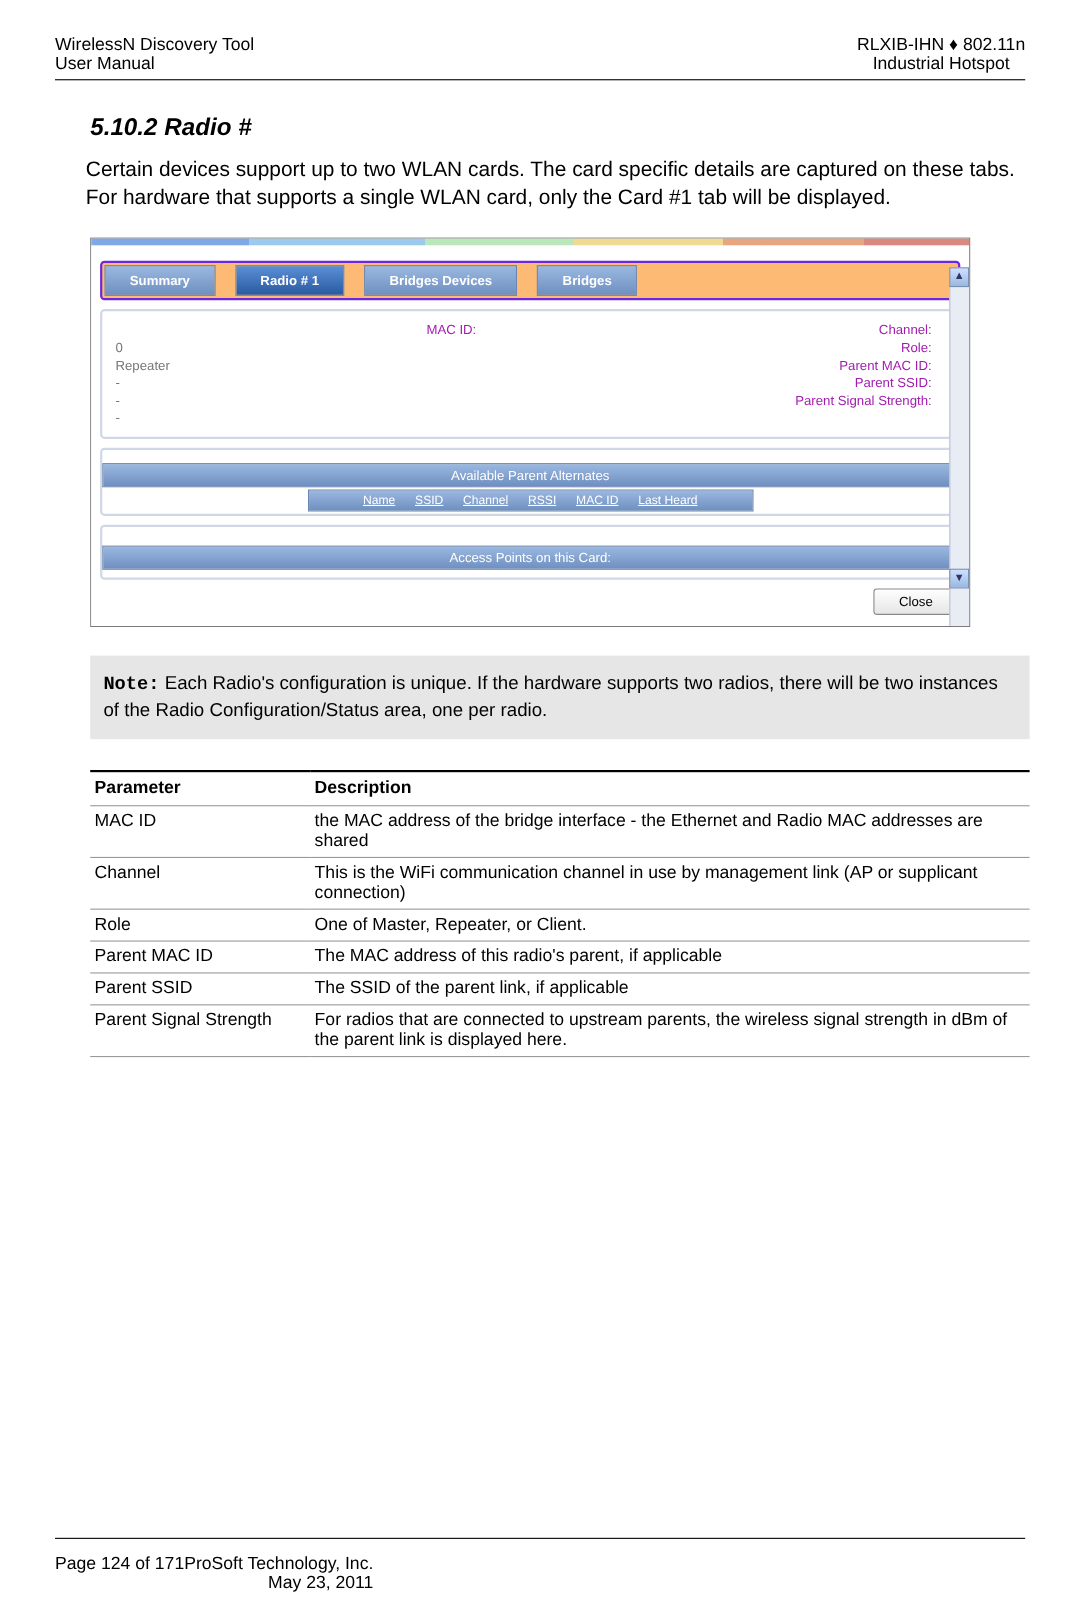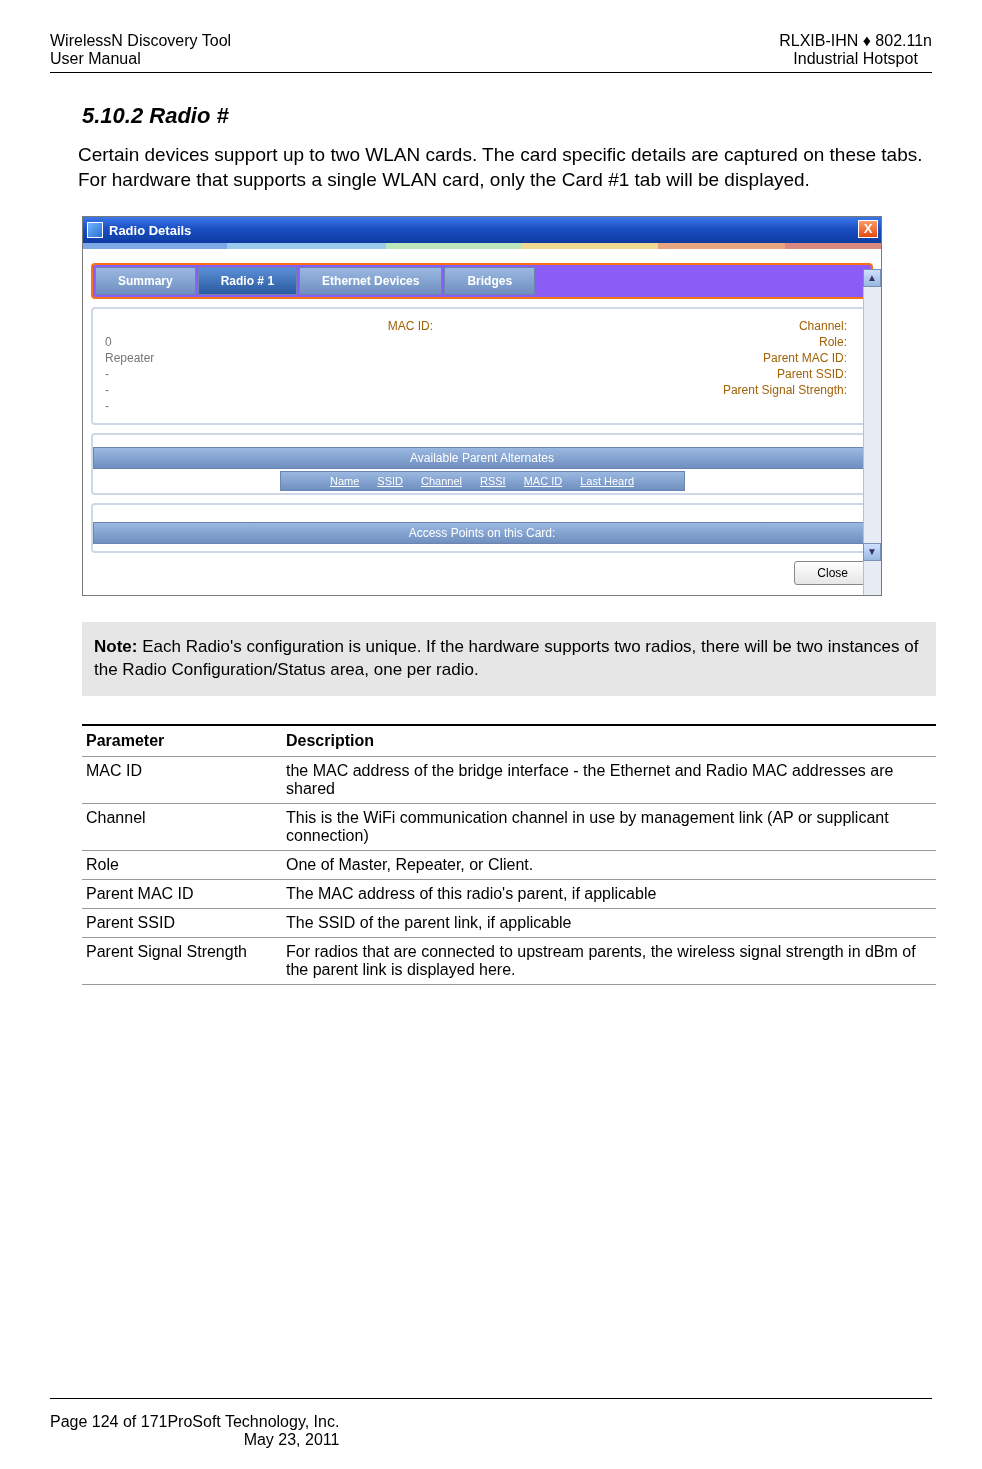--- a/index.html
+++ b/index.html
@@ -78,25 +78,25 @@
     position: relative;
   }
   .grad-strip {
     height: 6px;
     background: linear-gradient(to right, #2a6fd6 0%, #2a6fd6 18%, #5aa7e0 18%, #5aa7e0 38%, #8fd68f 38%, #8fd68f 55%, #e6c24a 55%, #e6c24a 72%, #d66a2a 72%, #d66a2a 88%, #c03a2a 88%);
     opacity: 0.6;
   }
   .tabs-row {
     margin: 14px 8px 4px 8px;
     display: flex;
-    gap: 2px;
-    border: 2px solid #f97316;
+    gap: 18px;
+    border: 2px solid #6d28d9;
     padding: 2px;
     border-radius: 4px;
-    background: #8b5cf6;
+    background: #fdba74;
   }
   .tab {
     flex: none;
     padding: 6px 22px;
     background: linear-gradient(to bottom,#9ab8e0,#6f8fc0);
     color: #fff;
     font-weight: bold;
     font-size: 12px;
     border: 1px solid #6a86b0;
   }
@@ -109,21 +109,21 @@
     border-radius: 4px;
     padding: 10px 12px 10px 12px;
   }
   .kv-block {
     display: grid;
     grid-template-columns: 340px auto;
     row-gap: 2px;
     font-size: 12px;
     color: #555;
   }
-  .kv-block .k { text-align: right; padding-right: 12px; color: #a16207; }
+  .kv-block .k { text-align: right; padding-right: 12px; color: #a21caf; }
   .kv-block .v { color: #777; }
   .section-bar {
     margin-top: 10px;
     background: linear-gradient(to bottom,#9ab8e0,#6f8fc0);
     color: #fff;
     text-align: center;
     padding: 3px 0;
     font-size: 12px;
     border: 1px solid #6a86b0;
   }
@@ -174,21 +174,21 @@
 
   .note-box {
     background: #e6e6e6;
     padding: 14px 12px;
     margin: 26px 0 0 32px;
     width: 854px;
     font-size: 17px;
     line-height: 1.35;
     font-family: Arial, sans-serif;
   }
-  .note-box .note-label { font-weight: bold; }
+  .note-box .note-label { font-weight: bold; font-family: Liberation Mono, monospace; }
 
   table.param-table {
     margin: 28px 0 0 32px;
     width: 854px;
     border-collapse: collapse;
     font-size: 16px;
   }
   table.param-table th {
     text-align: left;
     font-weight: bold;
@@ -232,35 +232,30 @@
     <div>RLXIB-IHN ♦ 802.11n</div>
     <div>Industrial Hotspot</div>
   </div>
 </div>
 <hr class="top-rule">
 
 <div class="section-heading">5.10.2 Radio #</div>
 <div class="body-para">Certain devices support up to two WLAN cards. The card specific details are captured on these tabs. For hardware that supports a single WLAN card, only the Card #1 tab will be displayed.</div>
 
 <div class="dialog-wrap">
-  <div class="titlebar">
-    <div class="win-icon"></div>
-    <div class="win-title">Radio Details</div>
-    <div class="close-x">X</div>
-  </div>
   <div class="dialog-body">
     <div class="scroll-gutter">
       <div class="scroll-arrow scroll-top">▲</div>
       <div class="scroll-arrow scroll-bot">▼</div>
     </div>
     <div class="grad-strip"></div>
     <div class="tabs-row">
       <div class="tab">Summary</div>
       <div class="tab selected">Radio # 1</div>
-      <div class="tab">Ethernet Devices</div>
+      <div class="tab">Bridges Devices</div>
       <div class="tab">Bridges</div>
     </div>
     <div class="card-area">
       <div class="kv-block">
         <div class="k">MAC ID:</div>
         <div class="k">Channel:</div>
         <div class="v">0</div>
         <div class="k">Role:</div>
         <div class="v">Repeater</div>
         <div class="k">Parent MAC ID:</div>

